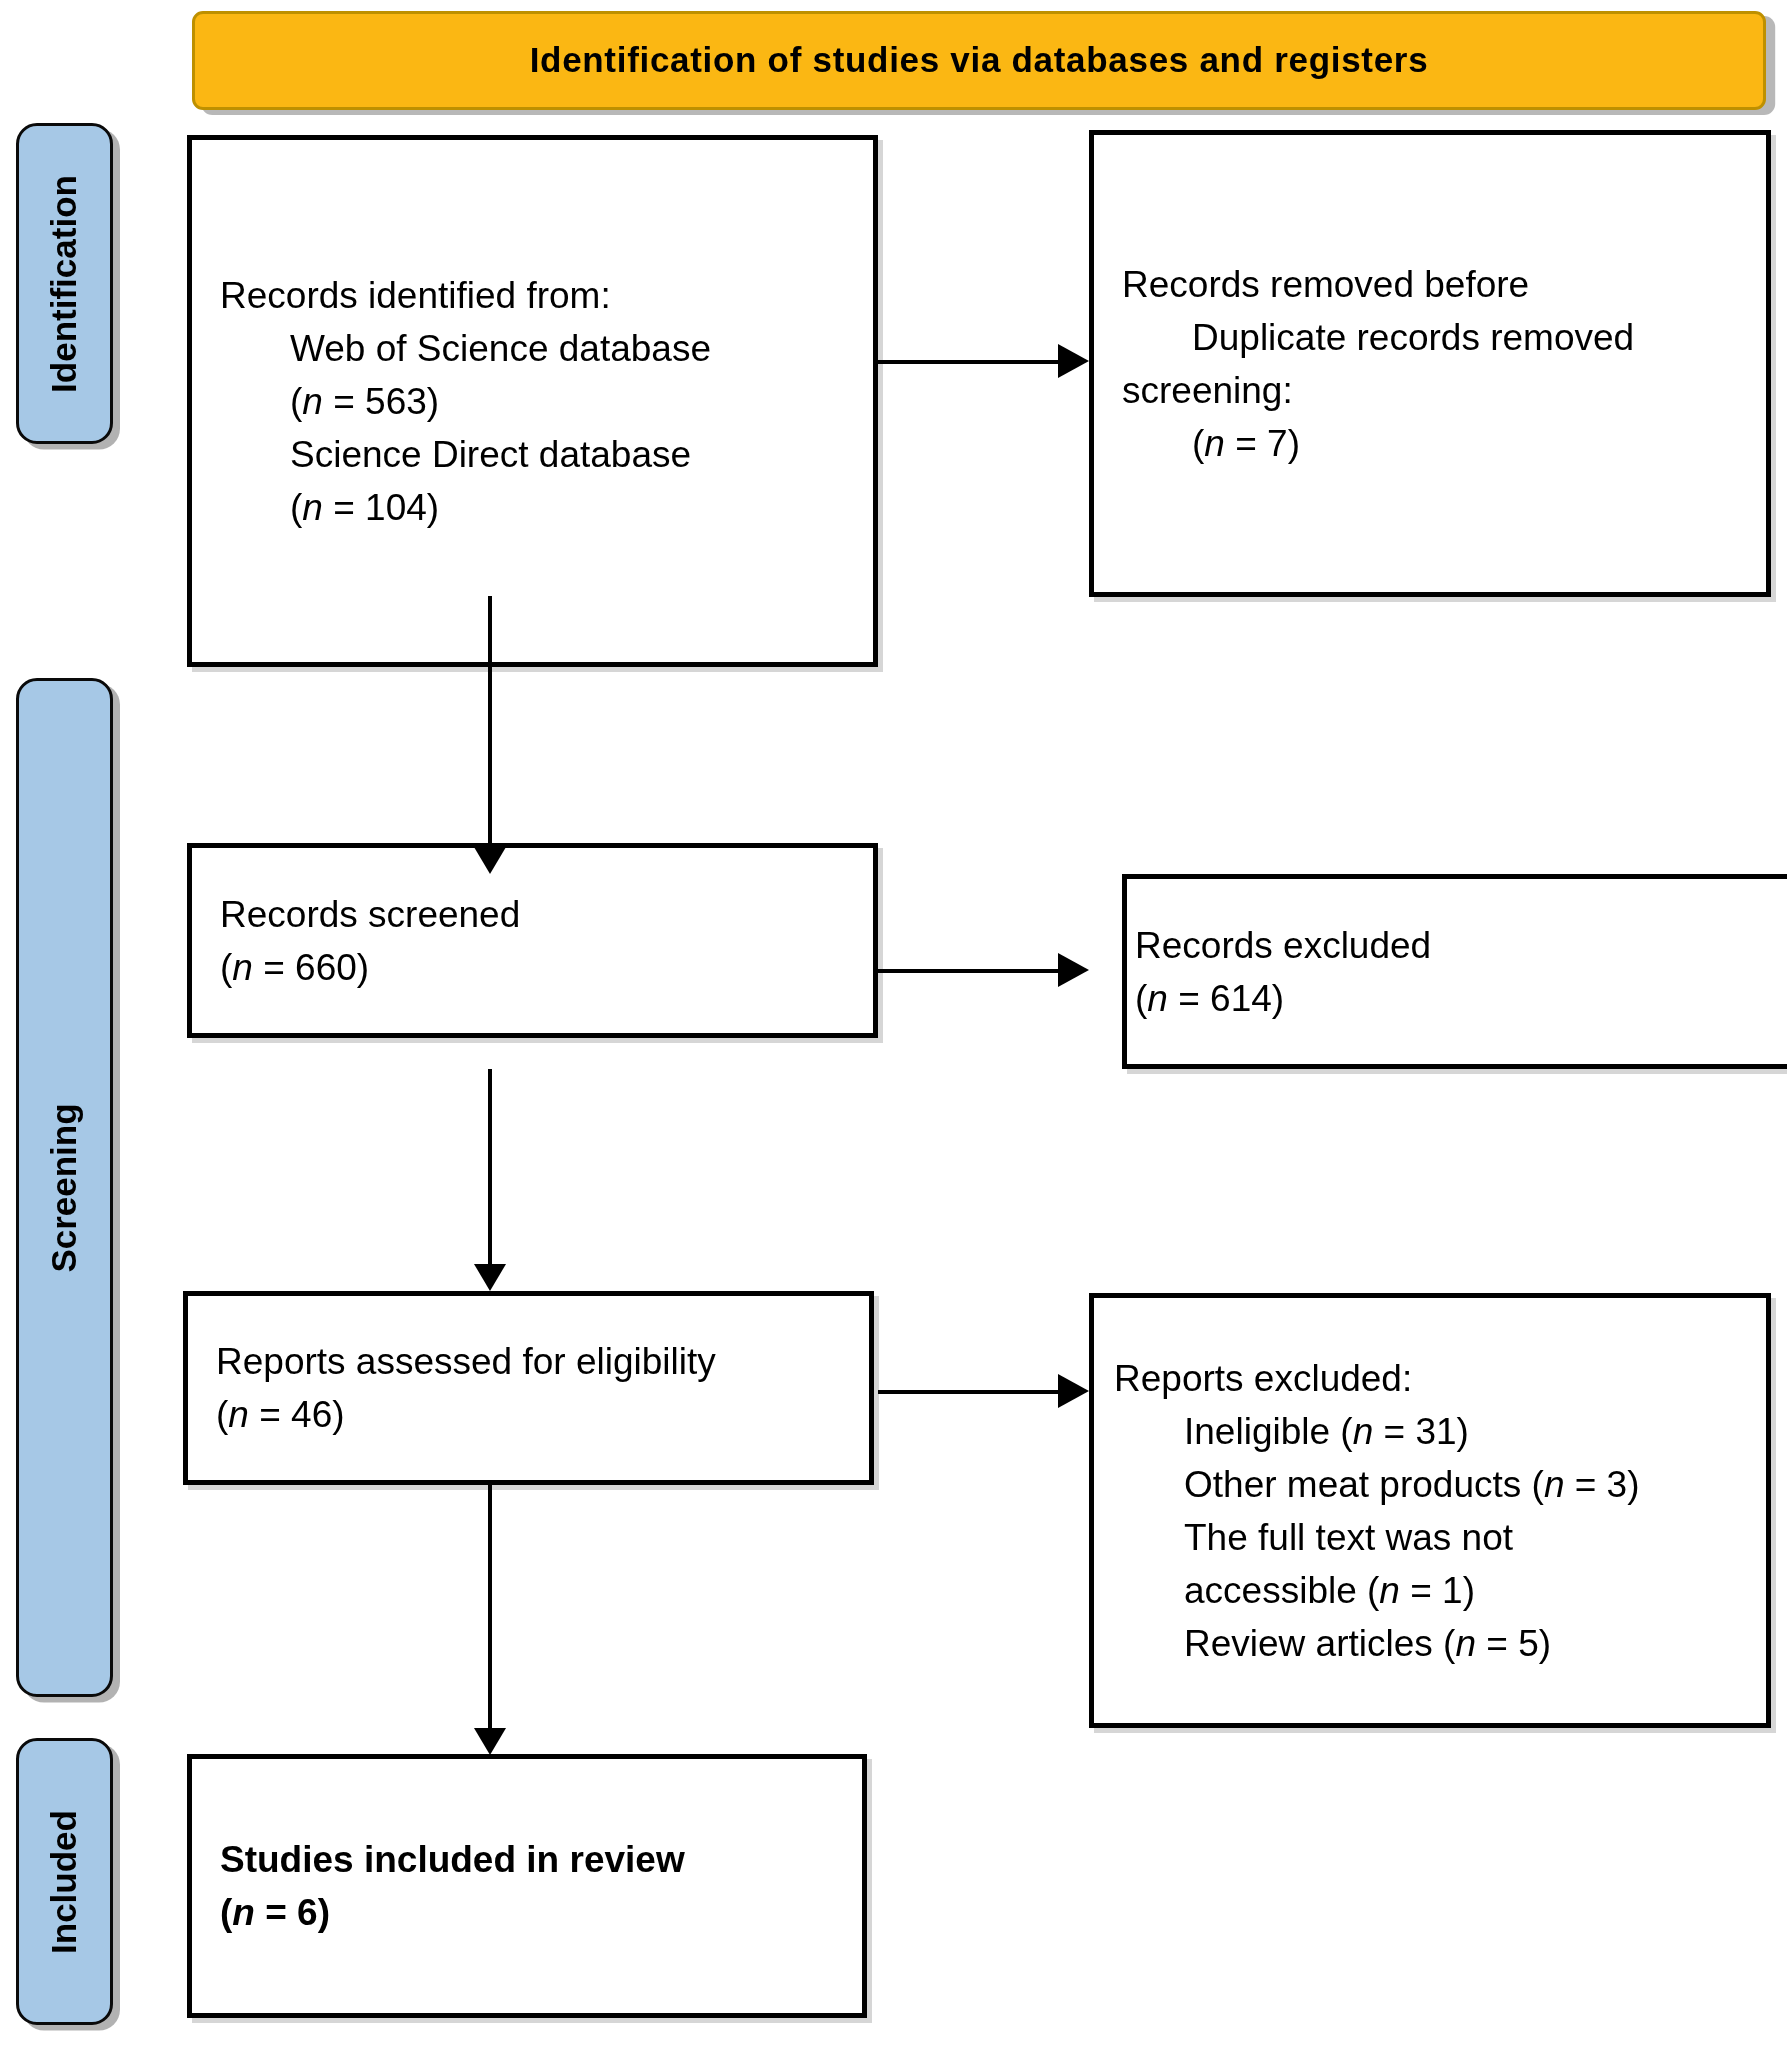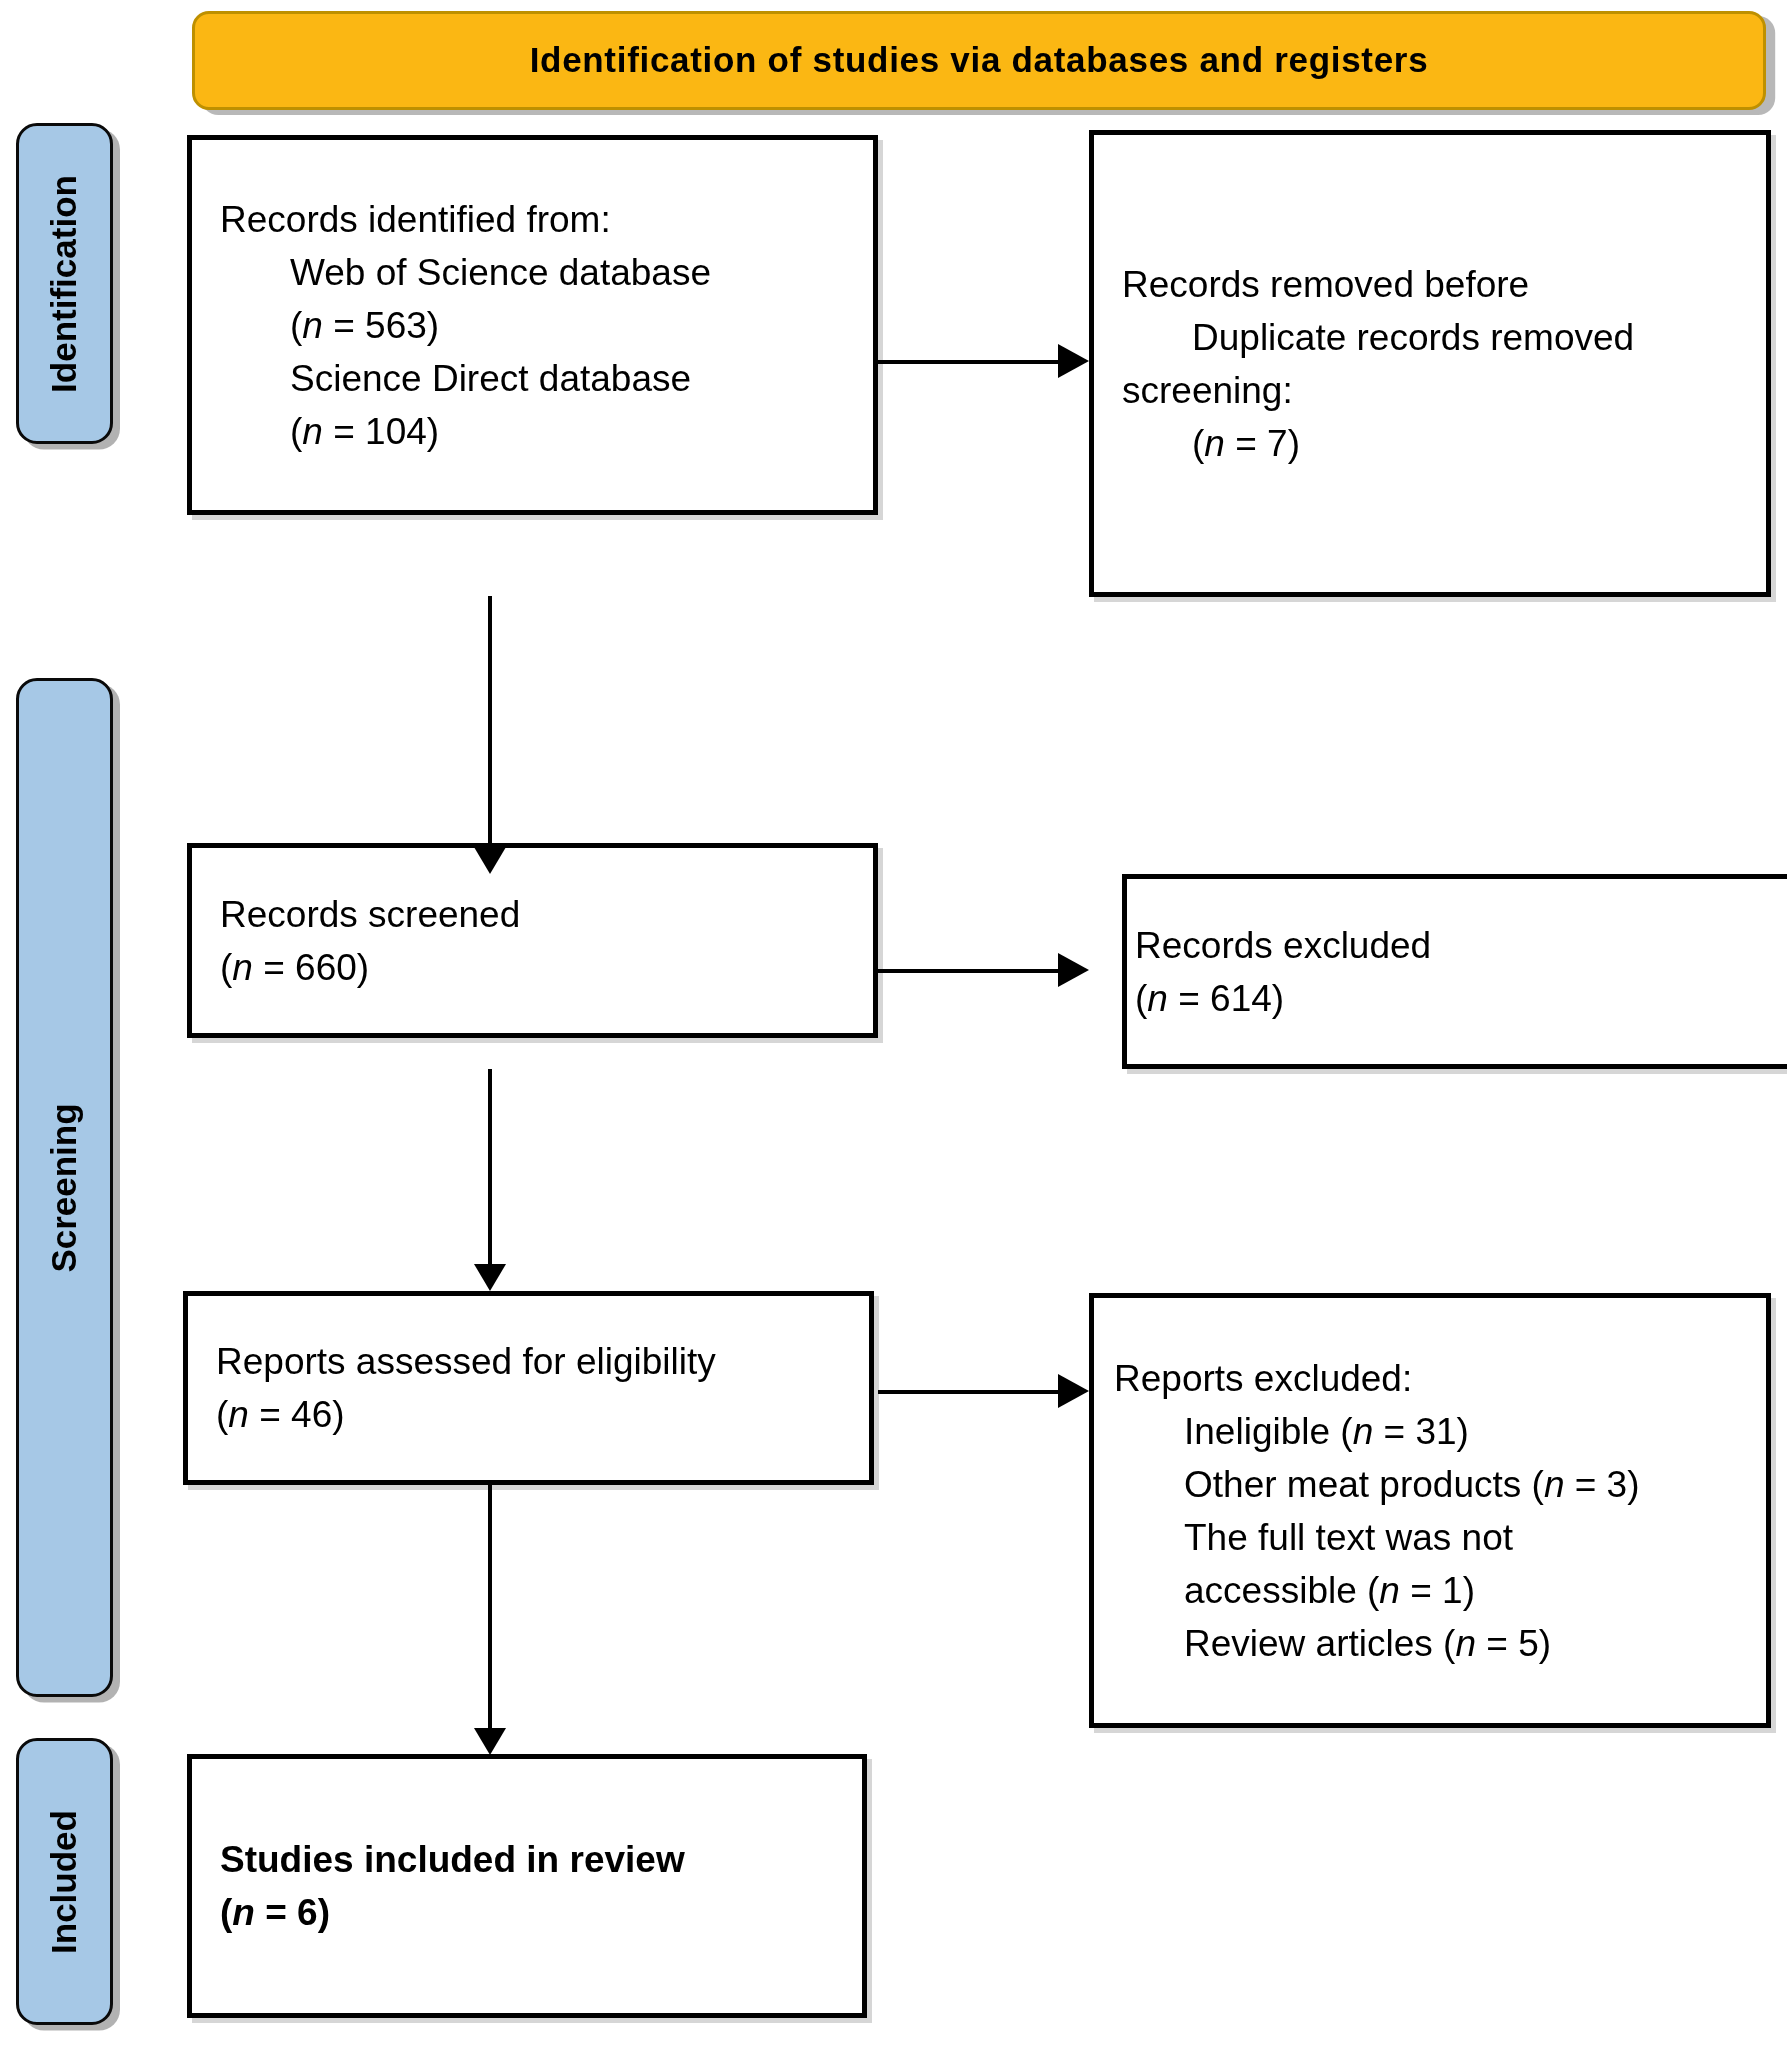--- a/index.html
+++ b/index.html
@@ -12,21 +12,21 @@
     color: #000000;
   }
 
   
   .banner {
     position: absolute;
     left: 192px; top: 10.6px;
     width: 1574px; height: 99px;
     background: #FBB713;
     border: 3.5px solid #BE9000;
-    border-radius: 17px;
+    border-radius: 11px;
     box-sizing: border-box;
     display: flex; align-items: center; justify-content: center;
     box-shadow: 9.2px 5px 0 rgba(0,0,0,0.28);
   }
   .banner-title {
     font-size: 35px;
     font-weight: bold;
     letter-spacing: 0.7px;
   }
 
@@ -58,21 +58,21 @@
     background: #ffffff;
     border: 5px solid #000000;
     box-sizing: border-box;
     display: flex;
     flex-direction: column;
     justify-content: center;
     padding-left: 28px;
     padding-right: 12.7px;
     box-shadow: 5px 5px 0 rgba(0,0,0,0.16);
   }
-  #box-identified       { left: 187px;  top: 135px;  width: 691px; height: 380px; justify-content: center; }
+  #box-identified       { left: 187px;  top: 135px;  width: 691px; height: 532px; justify-content: center; }
   #box-removed          { left: 1089px; top: 130px;  width: 682px; height: 467px; }
   #box-screened         { left: 187px;  top: 843px; width: 691px; height: 195px; }
   #box-excluded         { left: 1122px; top: 874px; width: 682px; height: 195px; padding-left: 8px; }
   #box-assessed         { left: 183px;  top: 1291px; width: 691px; height: 194px; }
   #box-reports-excluded { left: 1089px; top: 1293px; width: 682px; height: 435px; padding-left: 20px; }
   #box-included         { left: 187px;  top: 1754px; width: 680px; height: 264px; font-weight: bold; }
 
   .line {
     font-size: 37px;
     line-height: 53px;

